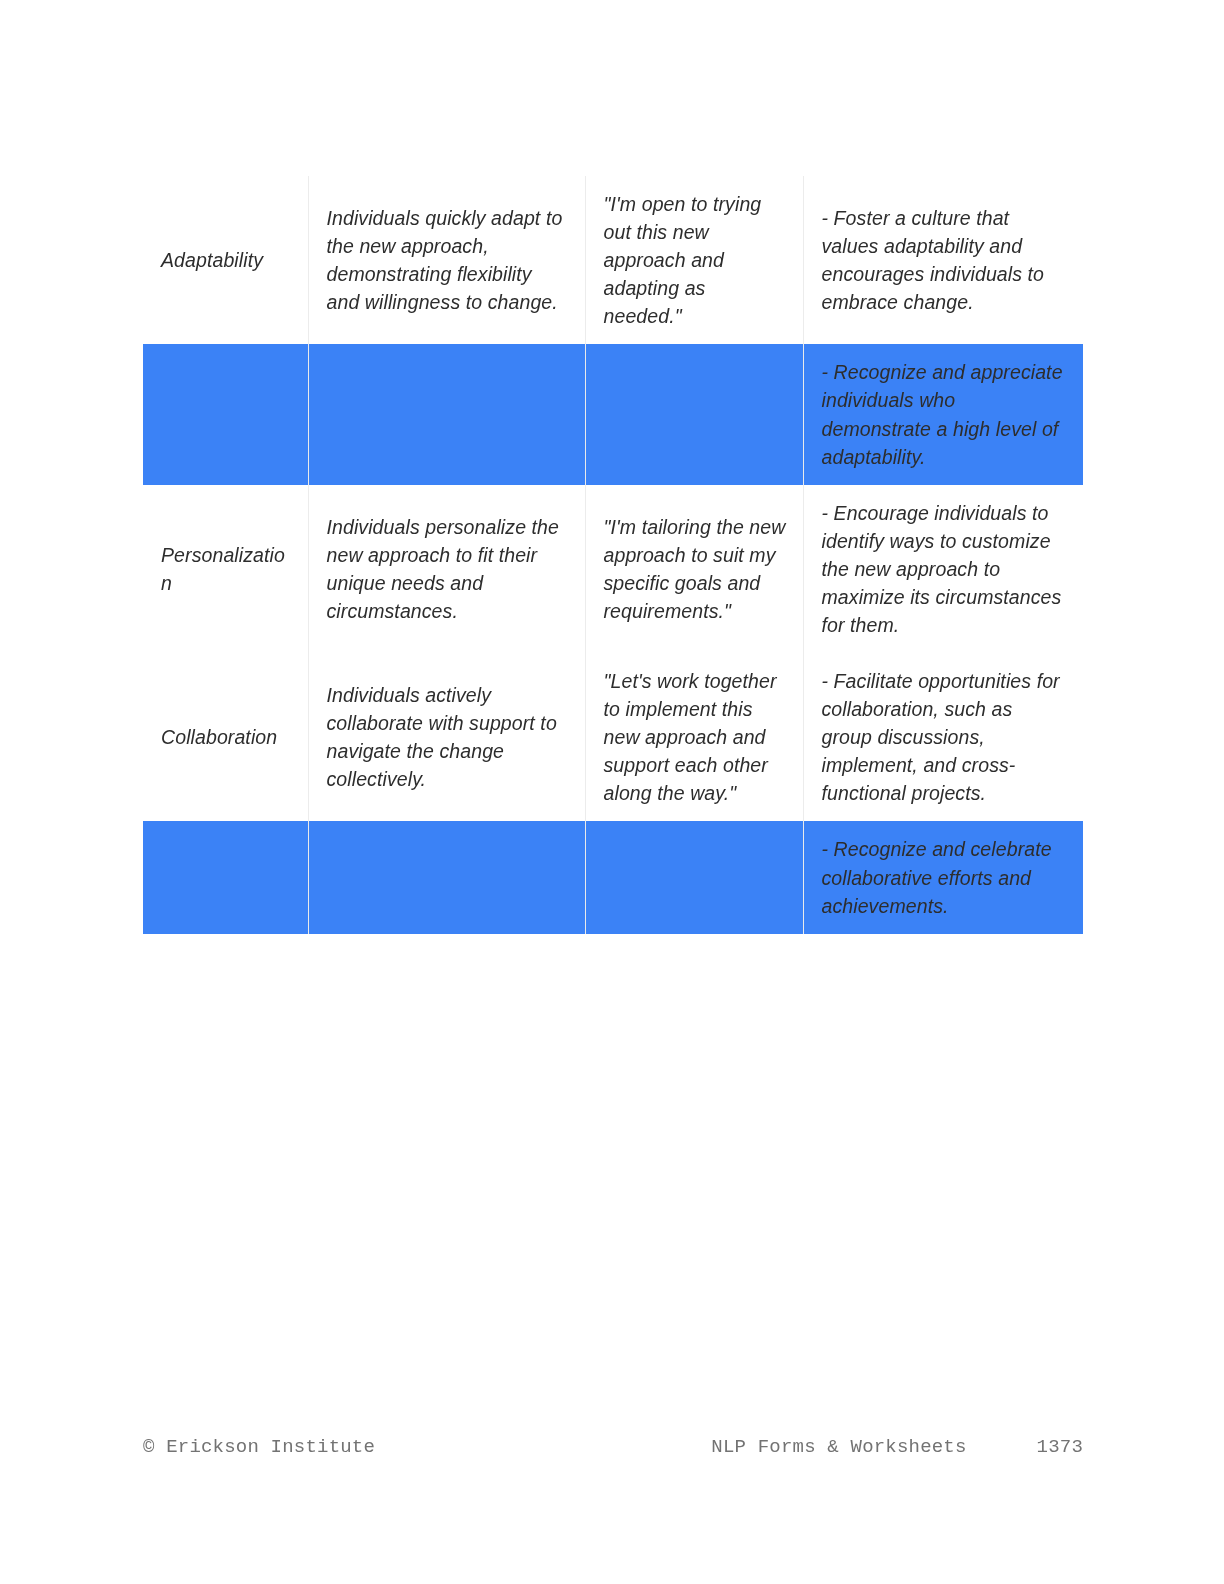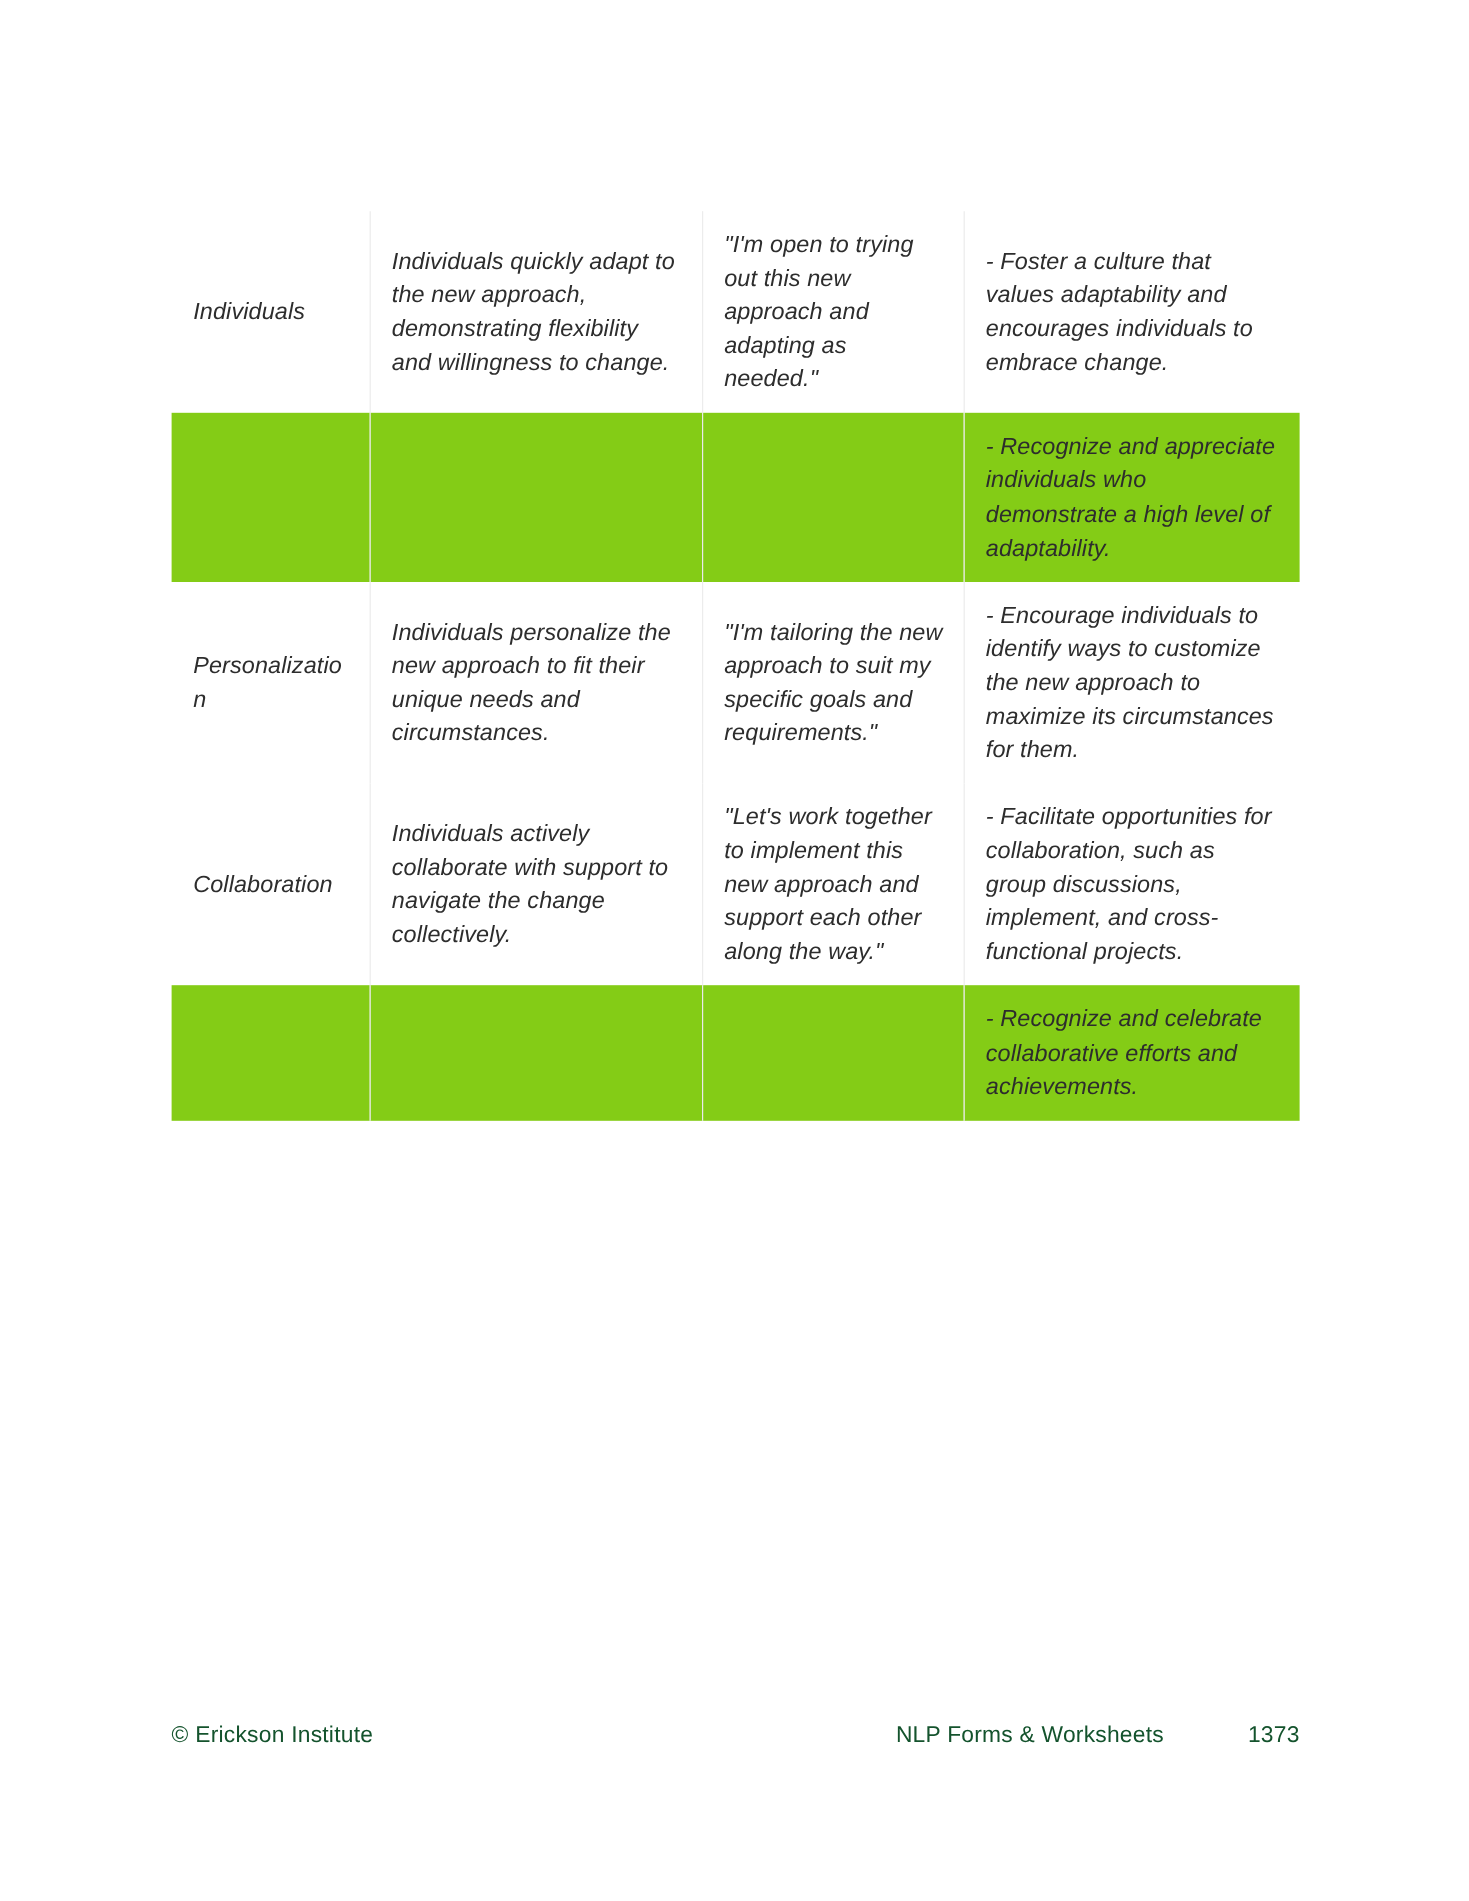--- a/index.html
+++ b/index.html
@@ -56,21 +56,21 @@
   col.c4 { width: 280px; }
 
   
   table.grid td.col1,
   table.grid td.col2,
   table.grid td.col3 {
     border-right: 1px solid #ececec;
   }
 
   tr.alt td {
-    background: #84cc16;
+    background: #3b82f6;
   }
   tr.plain td {
     background: #ffffff;
   }
   tr.alt td.col1,
   tr.alt td.col2,
   tr.alt td.col3 {
     border-right: 1px solid #eaeaea;
   }
 
@@ -81,23 +81,23 @@
 
   
   .footer {
     position: absolute;
     left: 143px;
     top: 1432px;
     width: 940px;
     height: 30px;
     display: flex;
     align-items: center;
-    font-family: Liberation Sans, sans-serif;
+    font-family: Liberation Mono, monospace;
     font-size: 19px;
-    color: #14532d;
+    color: #737373;
     letter-spacing: 0.2px;
   }
   .footer .f-left {
     flex: 0 0 auto;
     text-align: left;
   }
   .footer .f-center {
     flex: 1 1 auto;
     text-align: right;
     padding-right: 70px;
@@ -116,21 +116,21 @@
     <table class="grid">
       <colgroup>
         <col class="c1">
           <col class="c2">
           <col class="c3">
           <col class="c4">
       </colgroup>
       <tbody>
 
         <tr class="plain">
-          <td class="col1">Individuals</td>
+          <td class="col1">Adaptability</td>
           <td class="col2">Individuals quickly adapt to the new approach, demonstrating flexibility and willingness to change.</td>
           <td class="col3">"I'm open to trying out this new approach and adapting as needed."</td>
           <td class="col4">- Foster a culture that values adaptability and encourages individuals to embrace change.</td>
         </tr>
 
         <tr class="alt">
           <td class="col1"></td>
           <td class="col2"></td>
           <td class="col3"></td>
           <td class="col4">- Recognize and appreciate individuals who demonstrate a high level of adaptability.</td>

